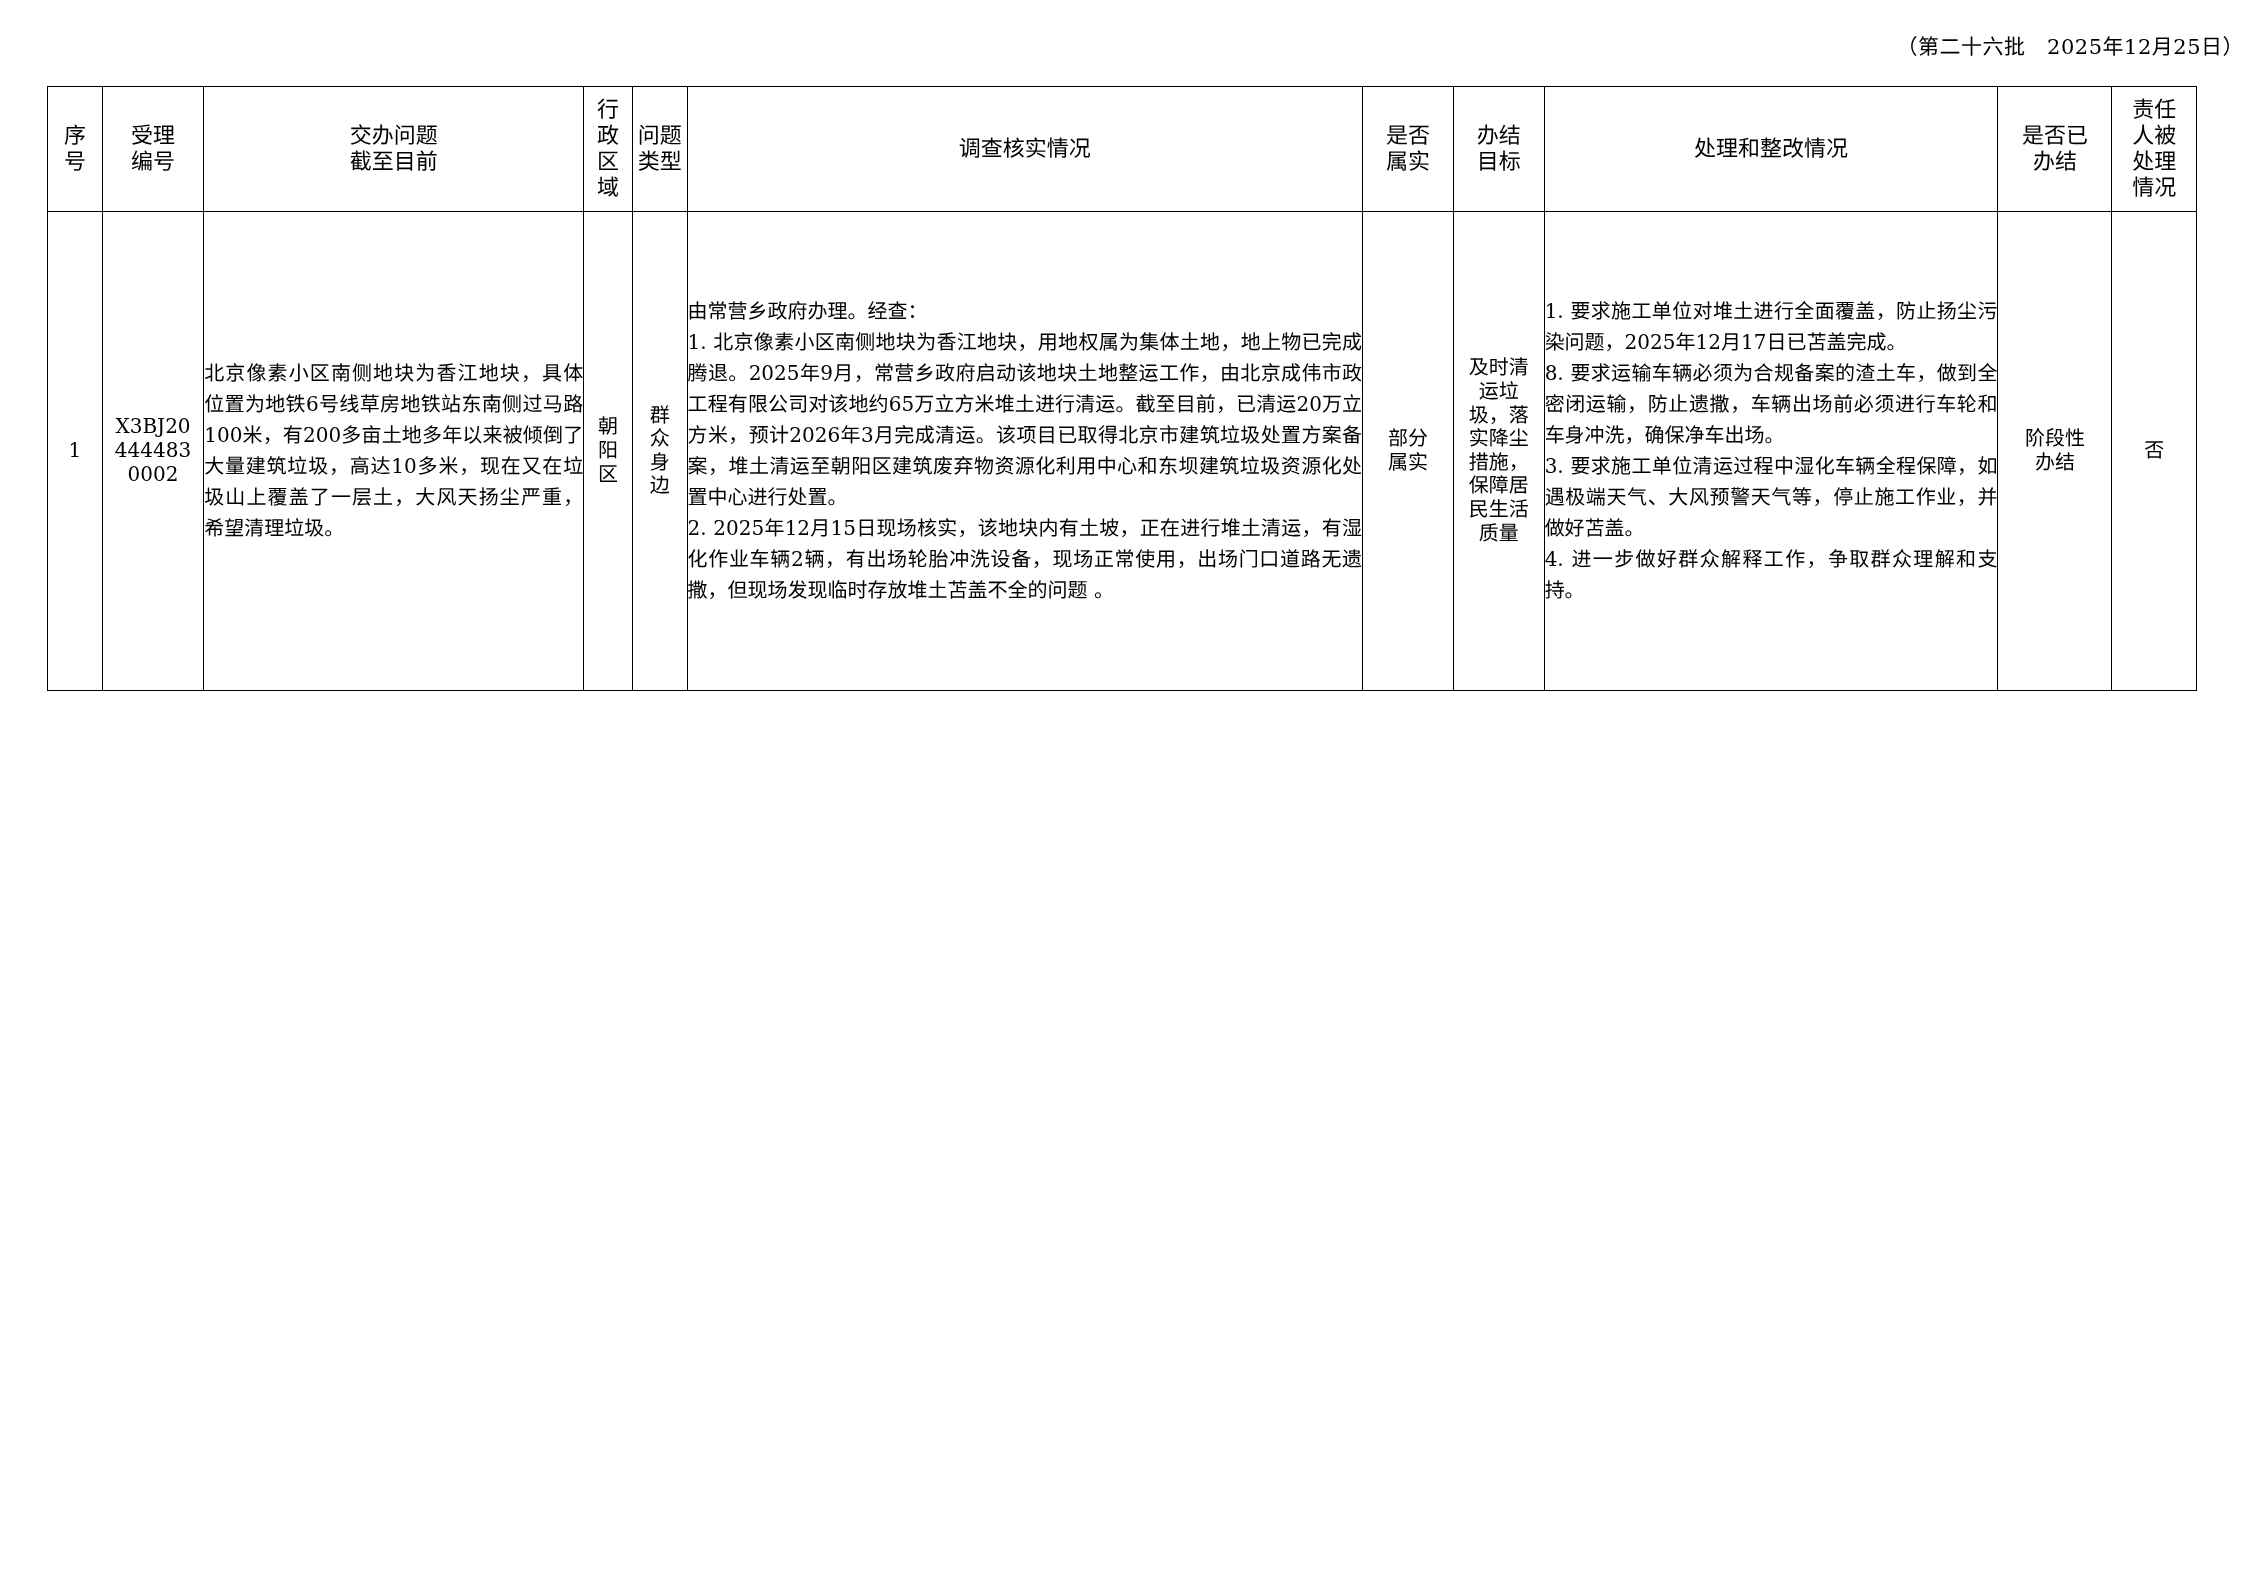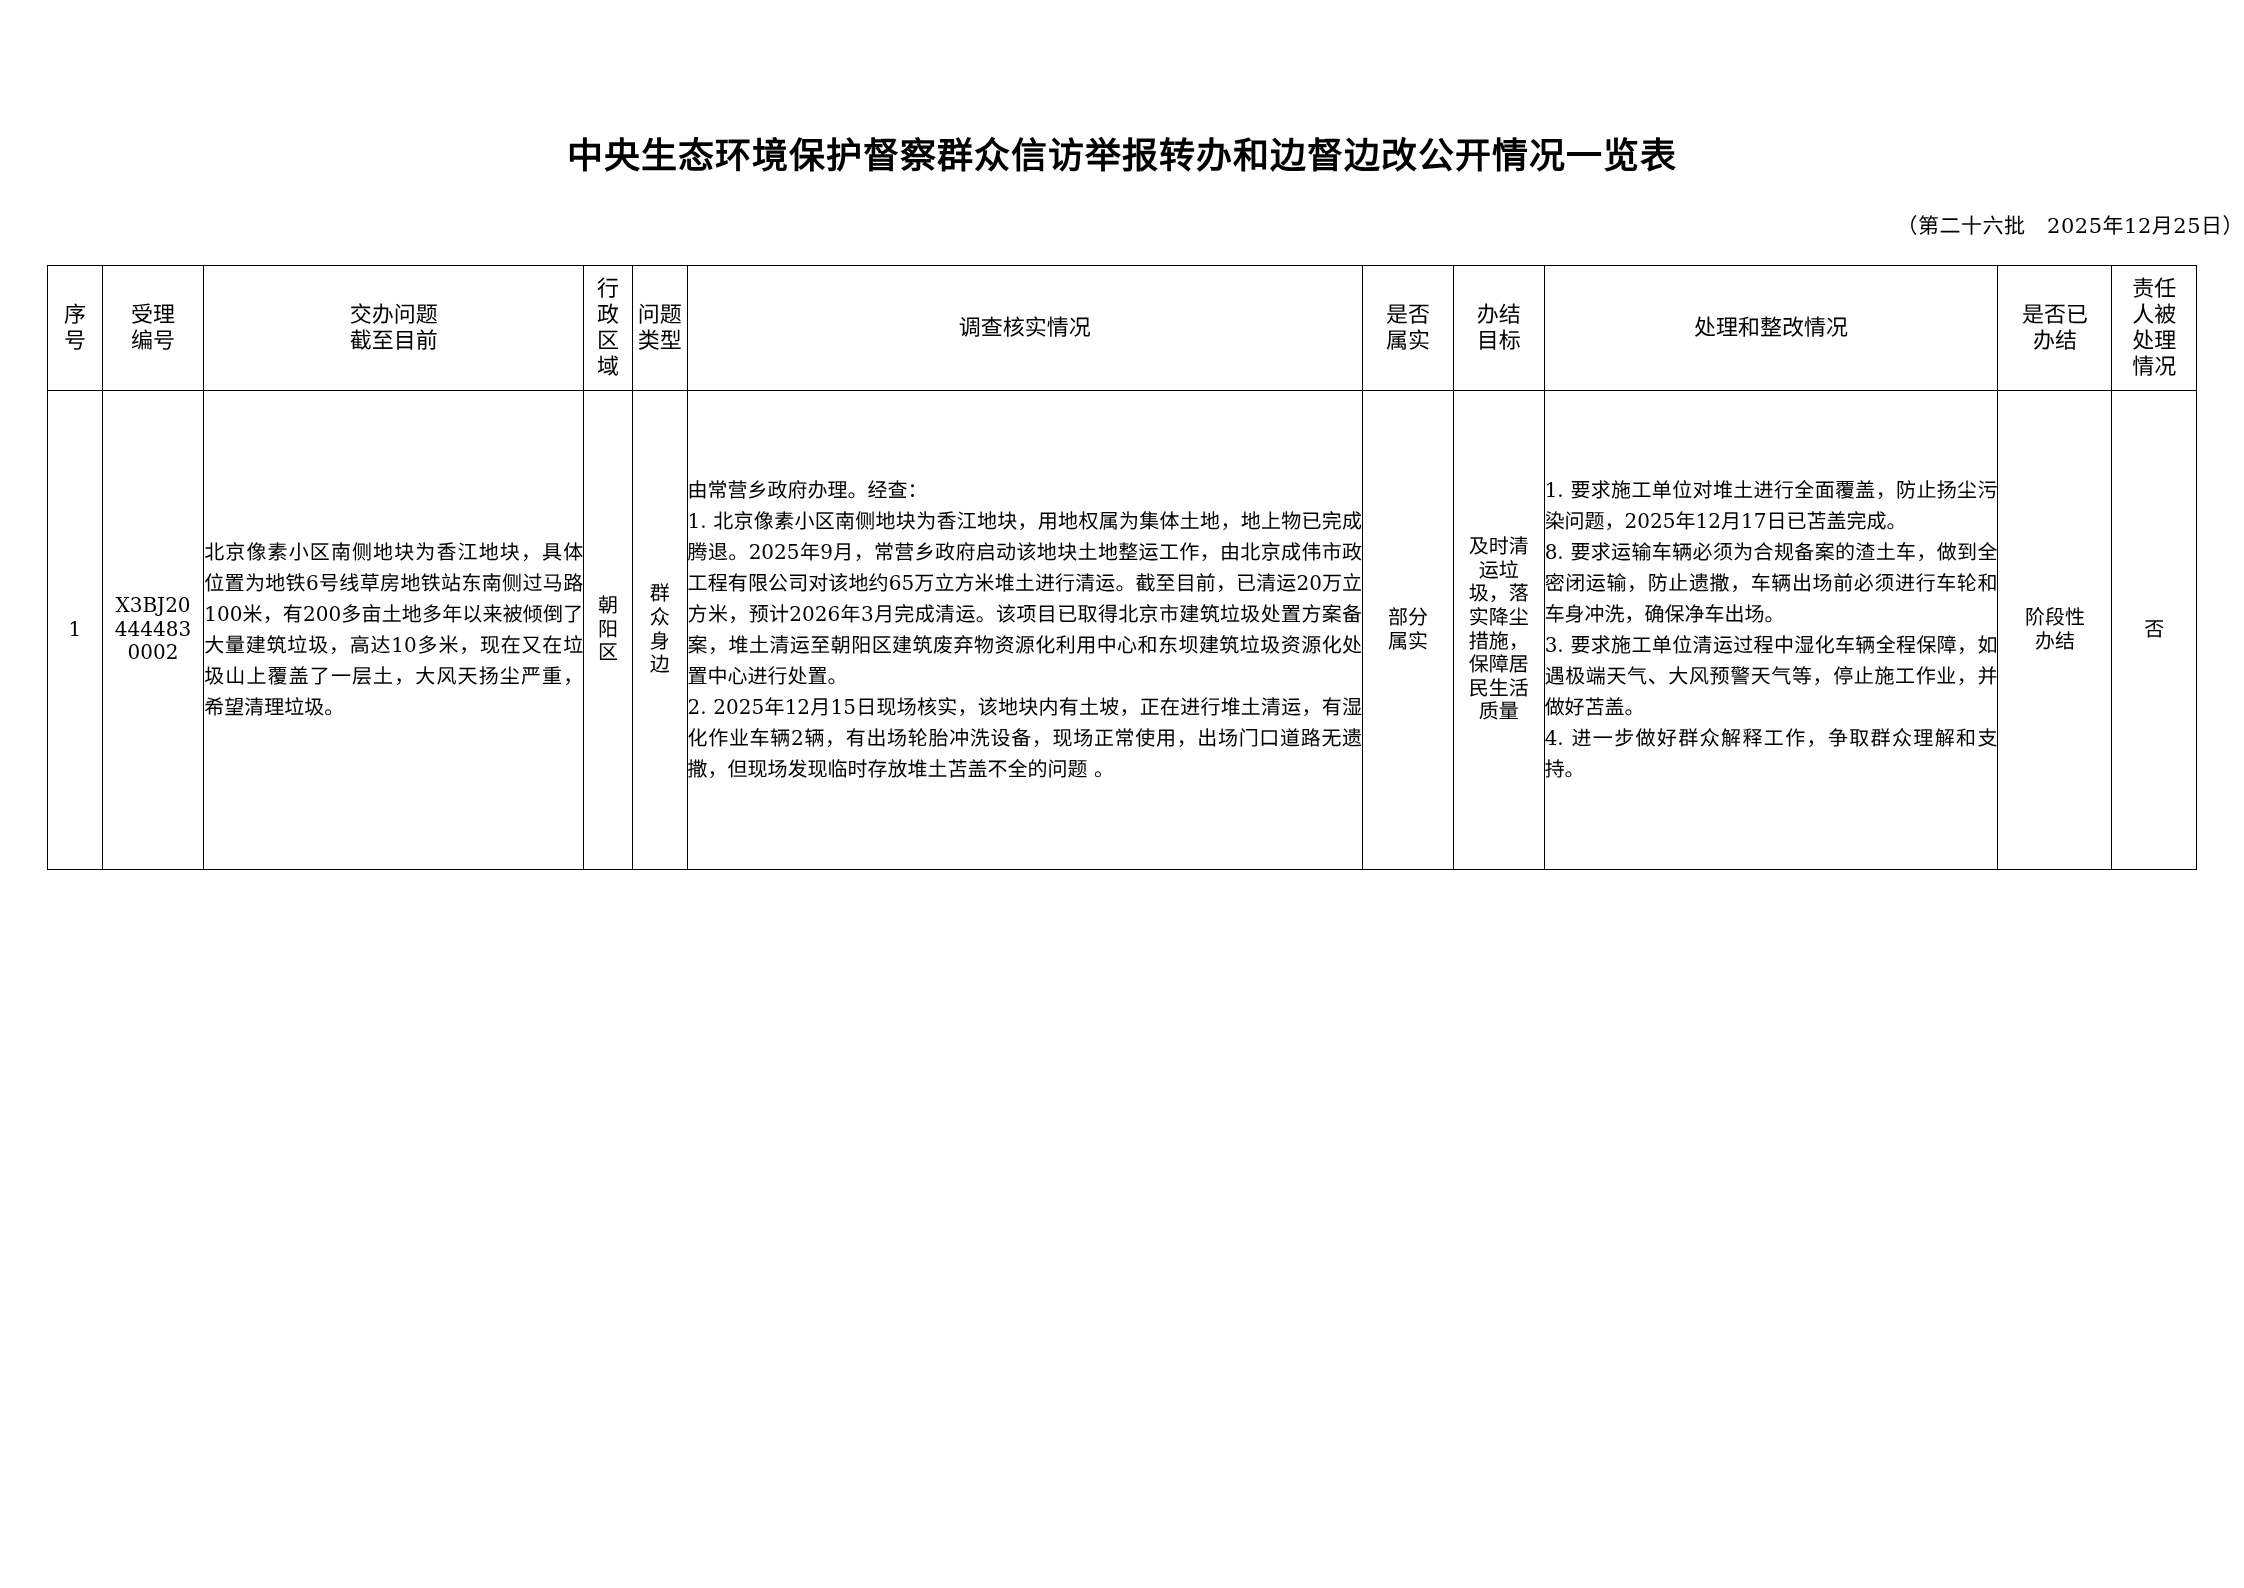--- a/index.html
+++ b/index.html
@@ -97,21 +97,20 @@
     padding: 4px 0;
   }
   .row-main td { height: 470px; }
   .para { margin: 0; }
 </style>
 </head>
 <body>
 
 <div class="page">
 
-  <div class="doc-title">中央生态环境保护督察群众信访举报转办和边督边改公开情况一览表</div>
   <div class="doc-subtitle">（第二十六批　2025年12月25日）</div>
 
   <table class="main-table">
     <colgroup>
       <col class="hdr-seq">
       <col class="hdr-code">
       <col class="hdr-basic">
       <col class="hdr-area">
       <col class="hdr-type">
       <col class="hdr-inv">

